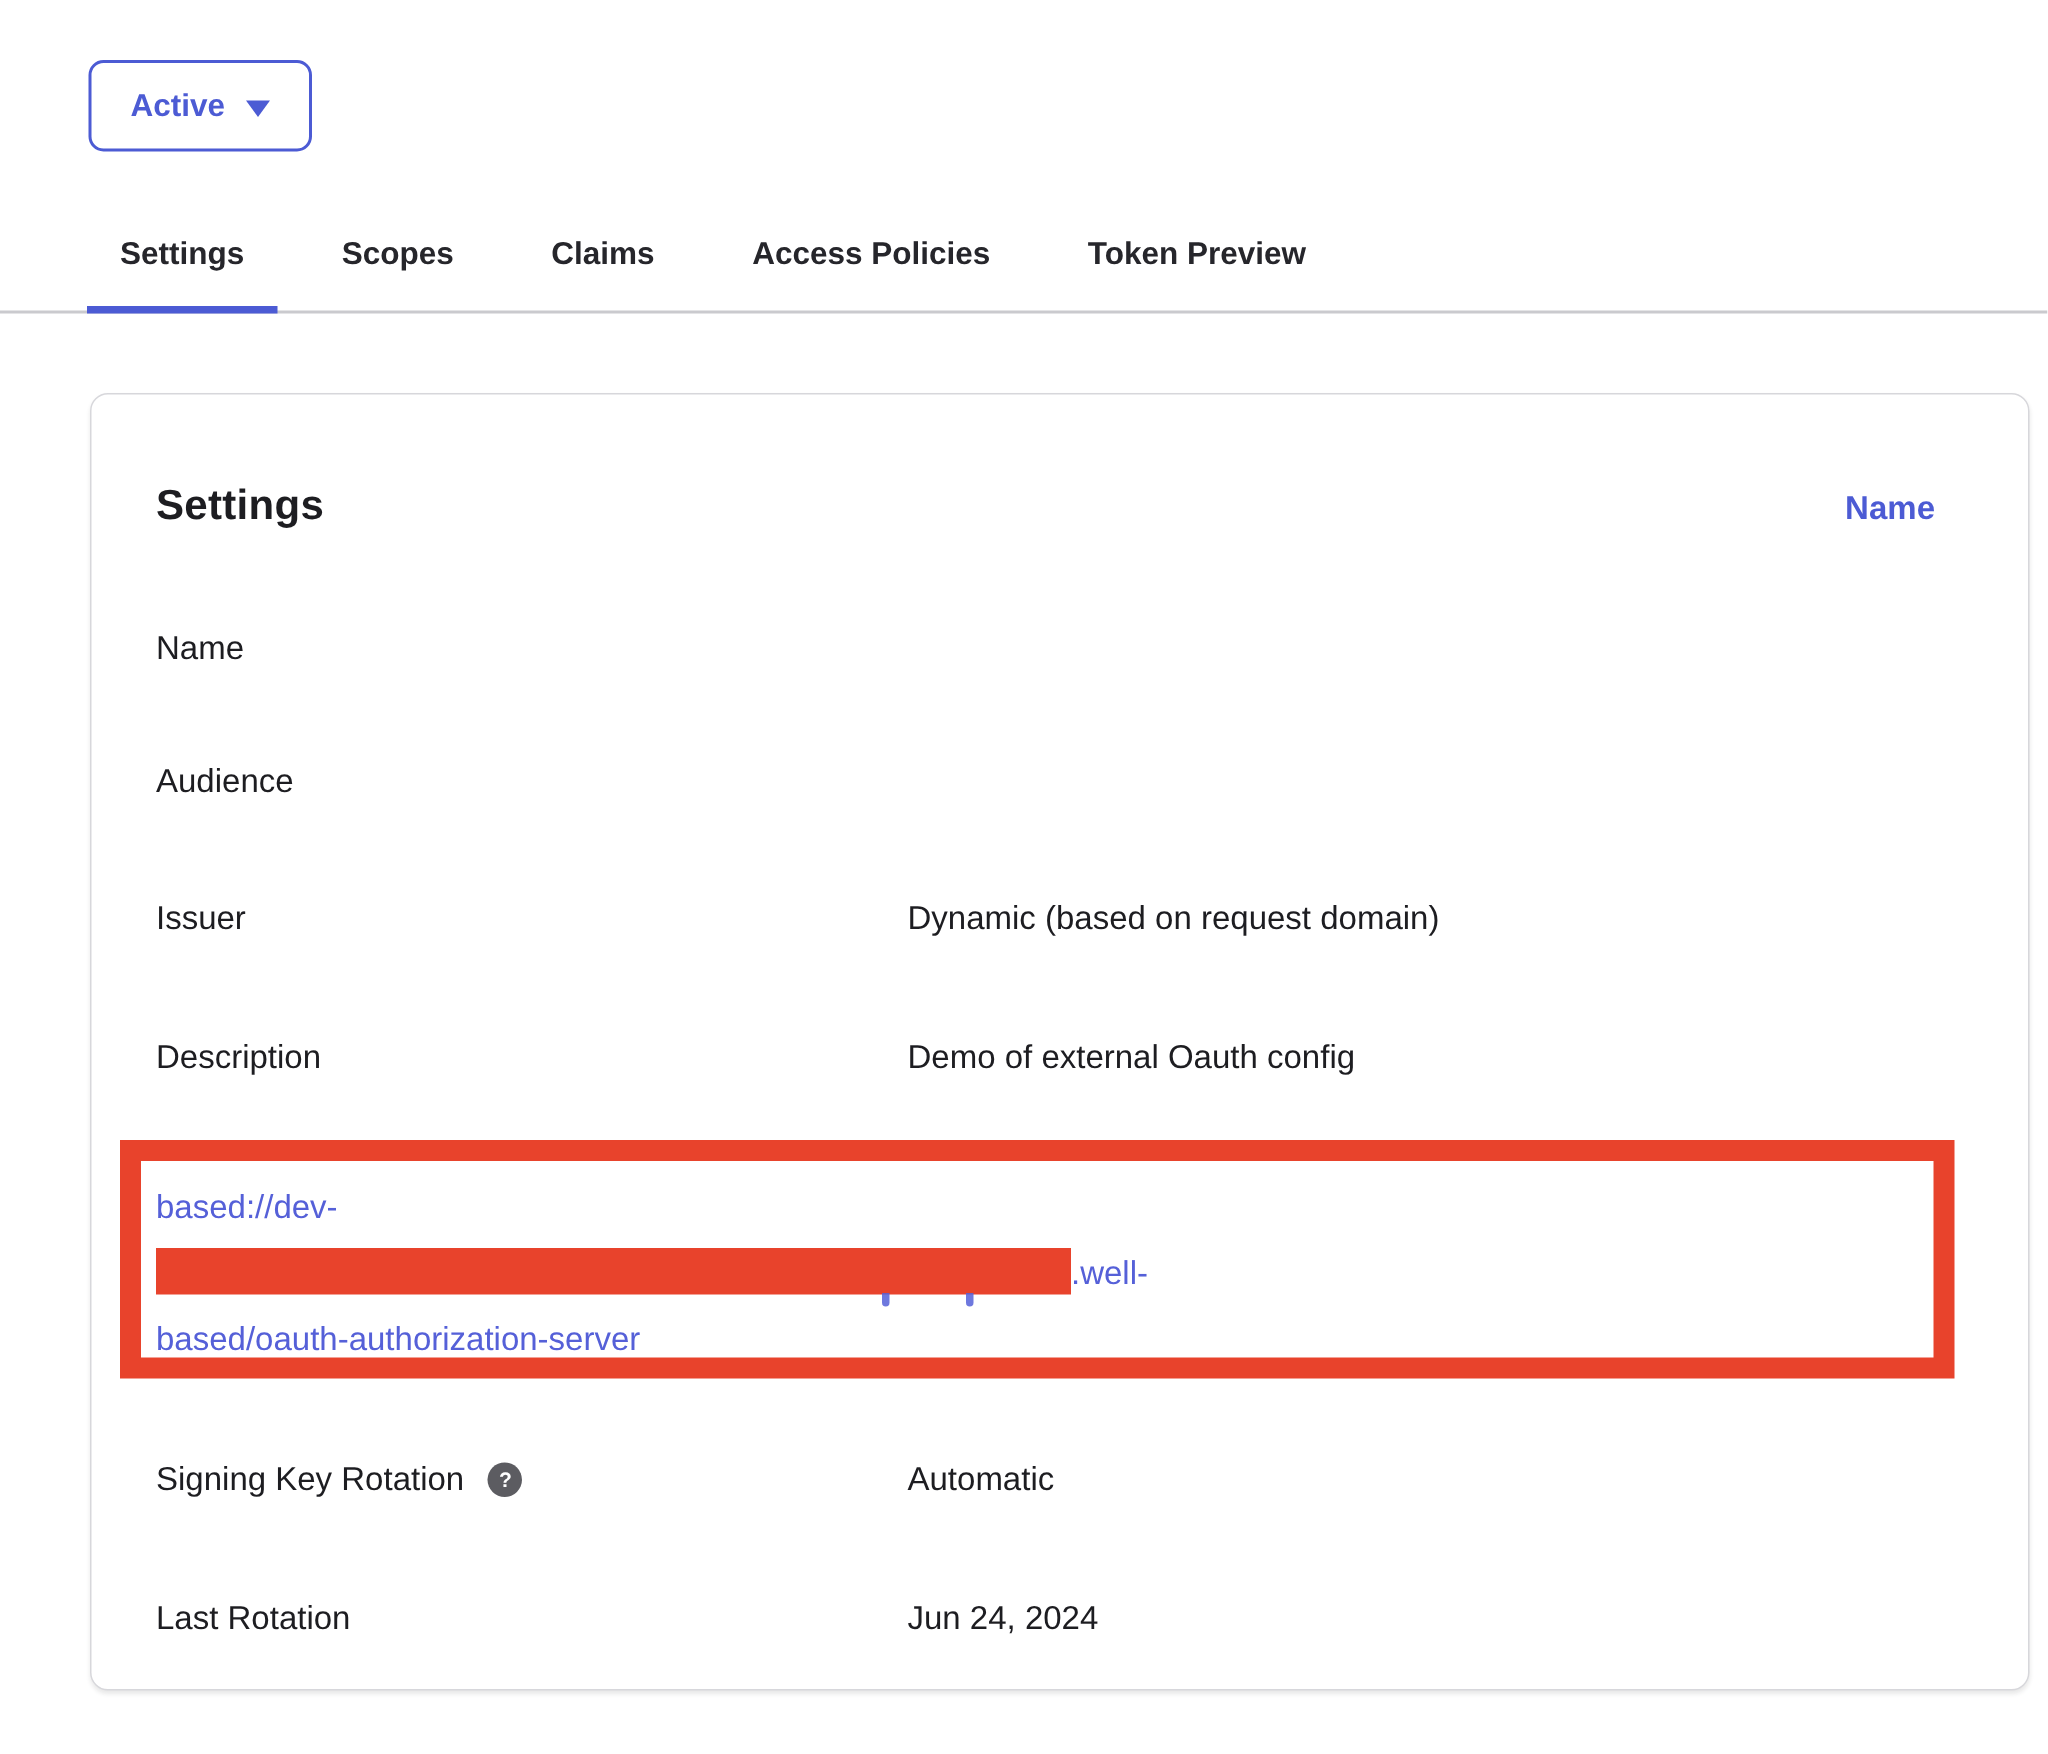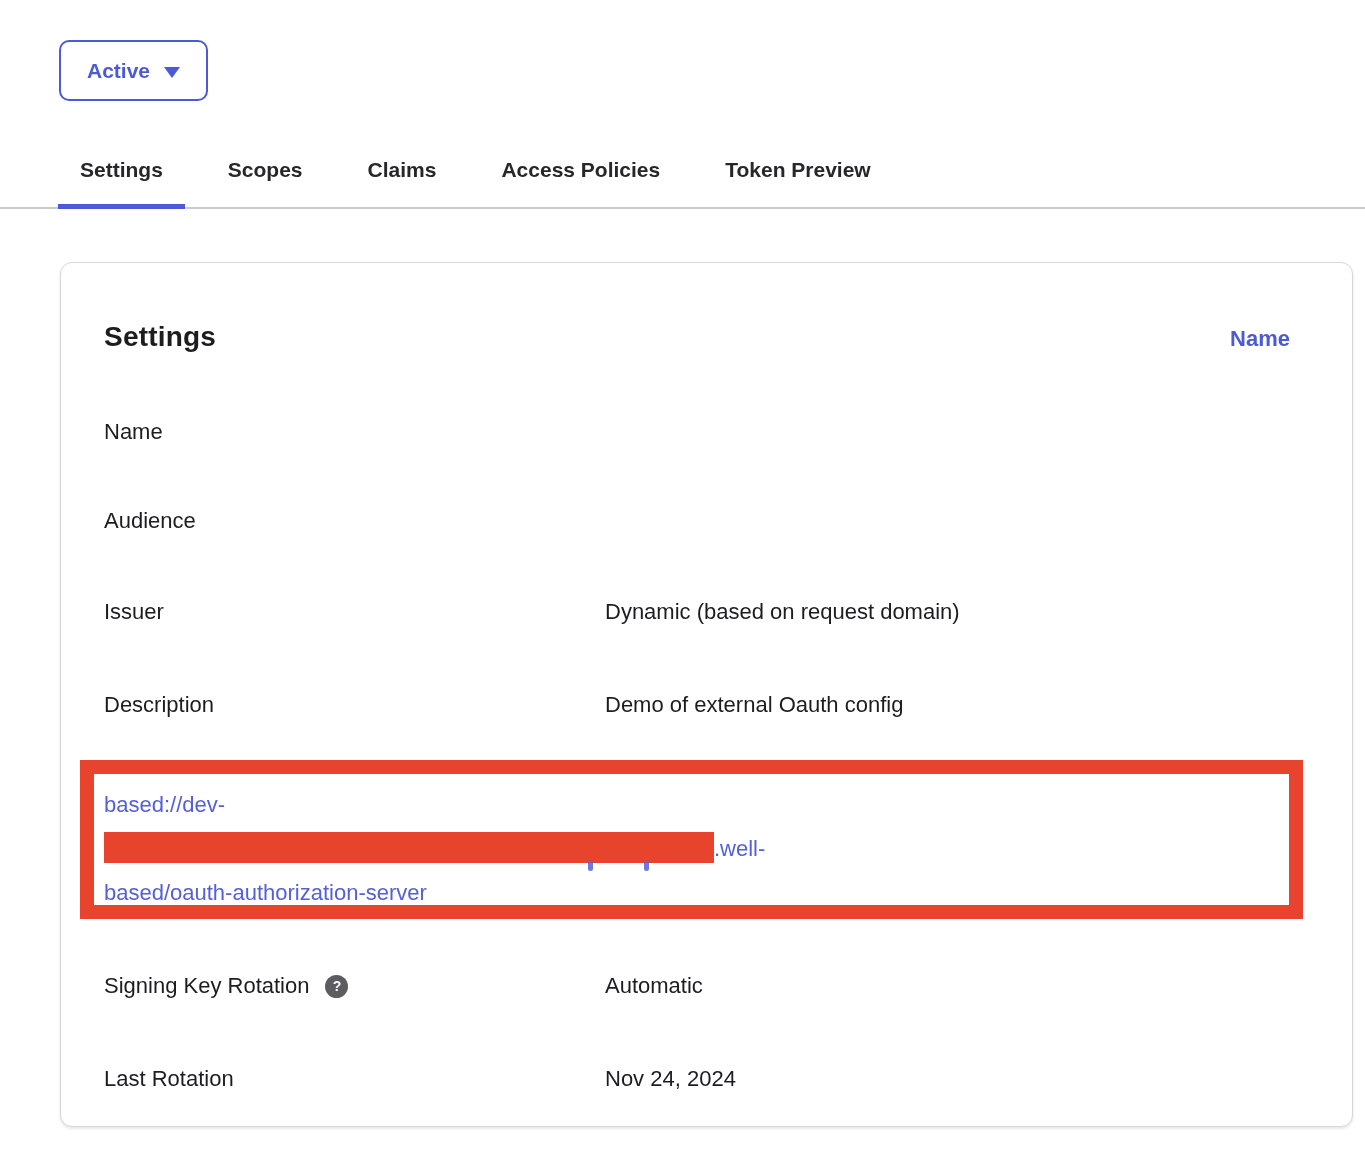--- a/index.html
+++ b/index.html
@@ -143,17 +143,17 @@
     <div class="row">
       <div class="lbl">
         <span>Signing Key Rotation</span>
         <span class="help-icon">?</span>
       </div>
       <div class="val">Automatic</div>
     </div>
 
     <div class="row">
       <div class="lbl">Last Rotation</div>
-      <div class="val">Nov 24, 2024</div>
+      <div class="val">Jun 24, 2024</div>
     </div>
 
   </div>
 </section>
 
 </body></html>

